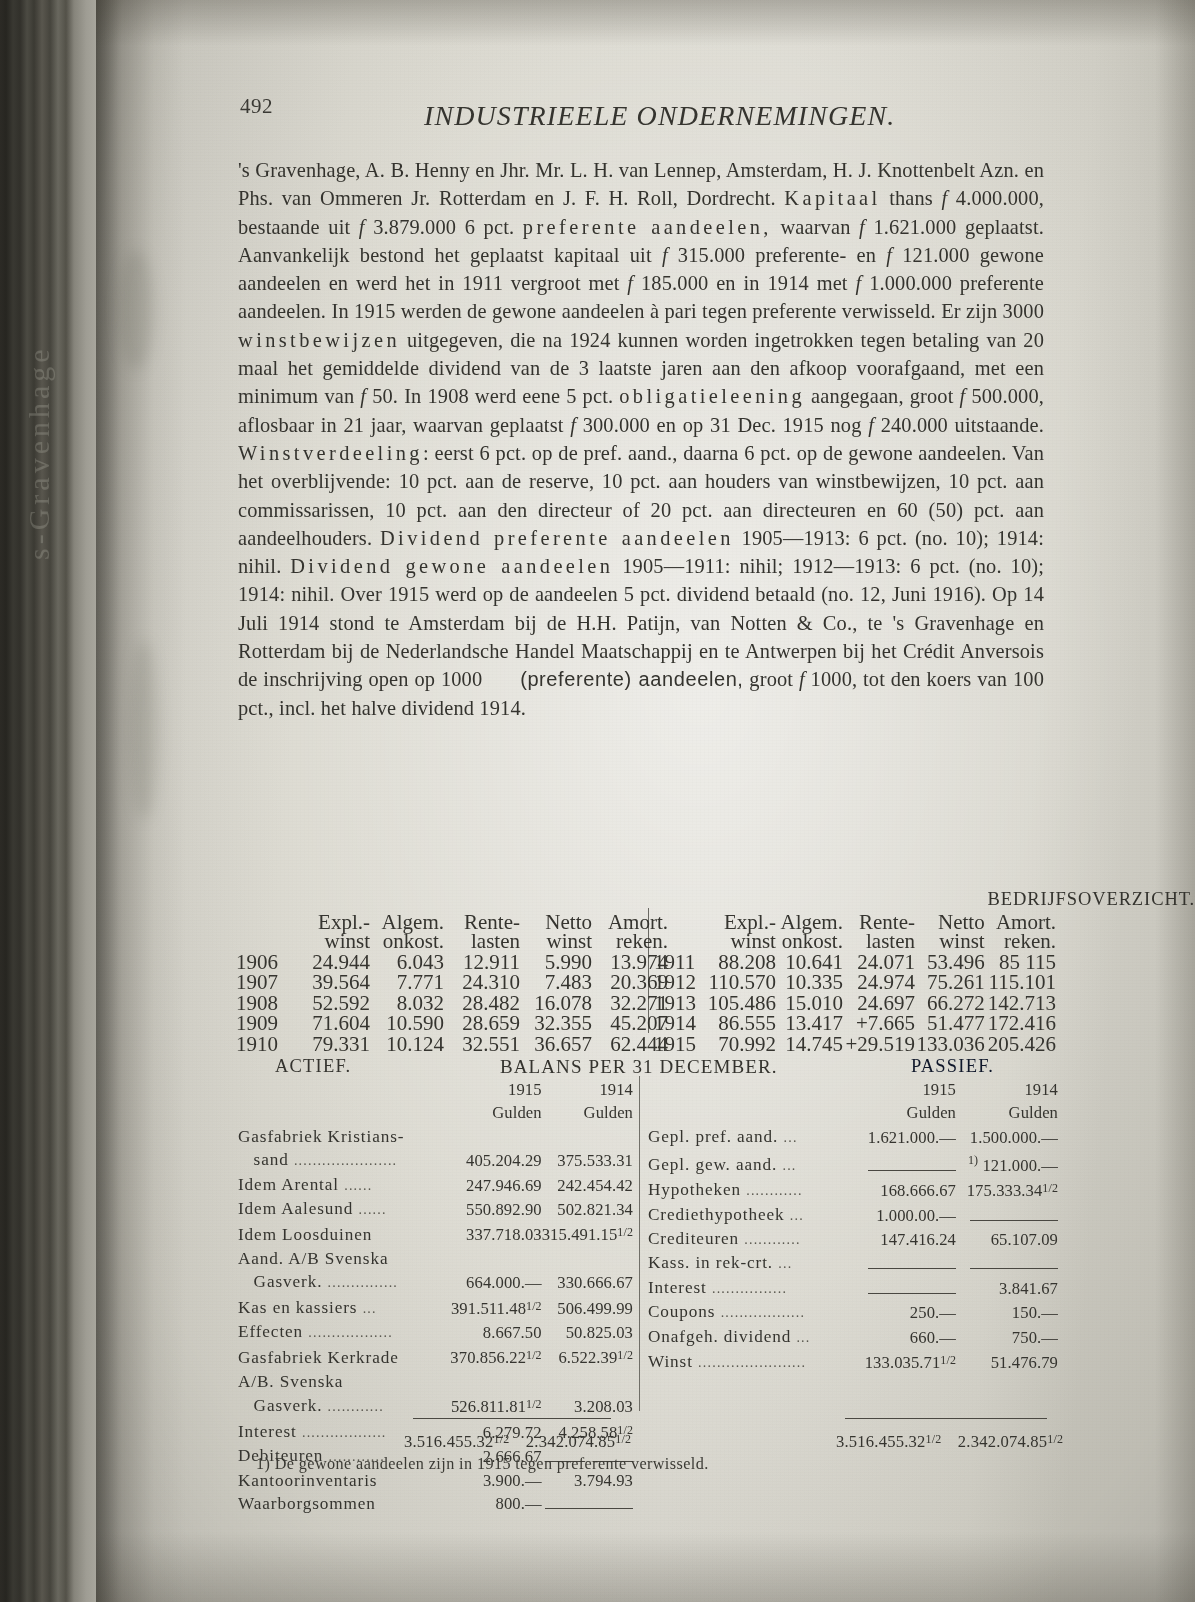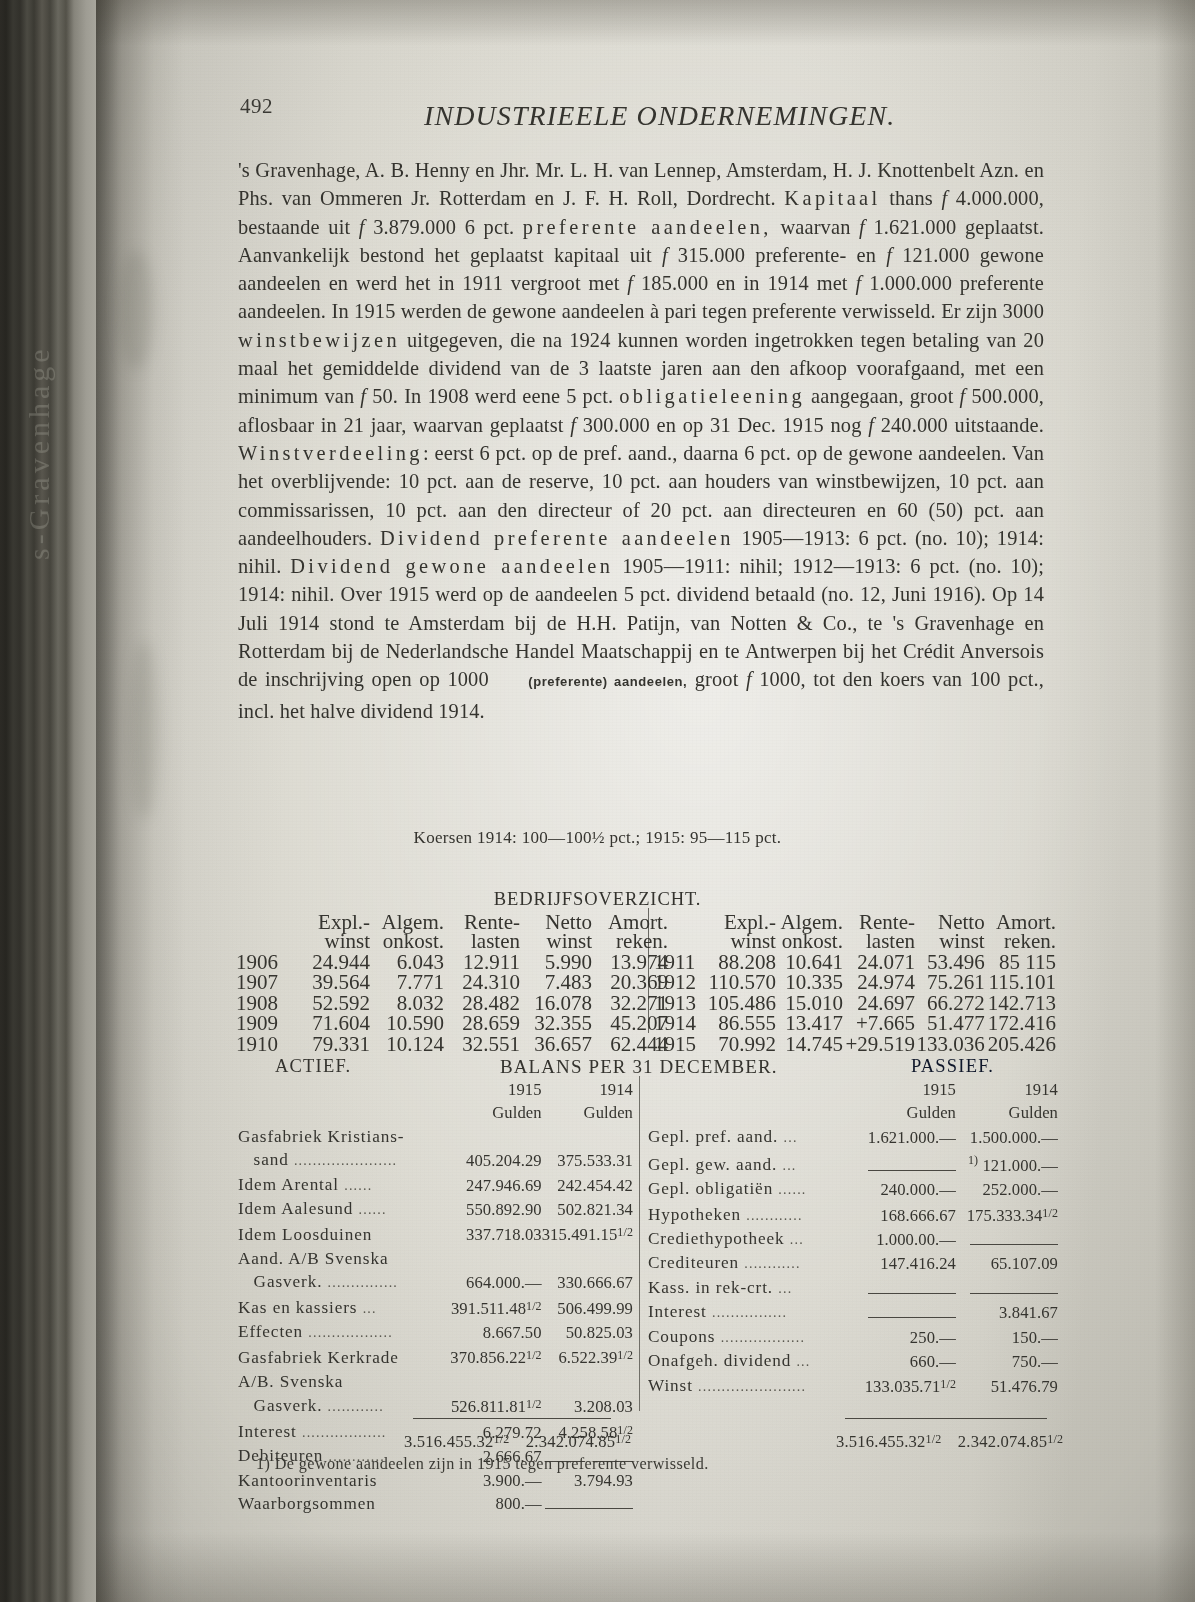--- a/index.html
+++ b/index.html
@@ -121,37 +121,37 @@
     left: 238px; top: 156px;
     width: 806px;
     font-size: 20.4px;
     line-height: 28.3px;
     text-align: justify;
     color: #34332e;
     letter-spacing: .15px;
   }
   .body p { margin: 0; text-indent: 0; }
   .sp { letter-spacing: 3.4px; }
-  .bold { font-family: "Liberation Sans", sans-serif; font-weight: bold; font-size: 13px; letter-spacing: .6px; margin-left: 32px; }
+  .bold { font-family: "Liberation Sans", sans-serif; font-weight: normal; font-size: 20px; letter-spacing: .6px; margin-left: 32px; }
   .fl { font-style: italic; font-family: "Liberation Serif", serif; }
 
   .koersen {
     position: absolute;
     left: 0; top: 828px; width: 1195px;
     text-align: center;
     font-size: 17px;
     letter-spacing: .3px;
     color: #35342f;
   }
 
   
   .bo-title {
     position: absolute;
     left: 0; top: 889px; width: 1195px;
-    text-align: center;
+    text-align: right;
     font-size: 18.5px;
     letter-spacing: .9px;
     color: #34332e;
   }
   .bo-wrap {
     position: absolute;
     left: 236px; top: 913px;
     width: 820px;
     font-size: 16.4px;
     color: #35342f;
@@ -291,21 +291,20 @@
 
   <div class="content">
 
     <div class="pageno">492</div>
     <div class="runhead">INDUSTRIEELE ONDERNEMINGEN.</div>
 
     <div class="body">
       <p>'s Gravenhage, A. B. Henny en Jhr. Mr. L. H. van Lennep, Amsterdam, H. J. Knottenbelt Azn. en Phs. van Ommeren Jr. Rotterdam en J. F. H. Roll, Dordrecht. <span class="sp">Kapitaal</span> thans <span class="fl">f</span> 4.000.000, bestaande uit <span class="fl">f</span> 3.879.000 6 pct. <span class="sp">preferente aandeelen,</span> waarvan <span class="fl">f</span> 1.621.000 geplaatst. Aanvankelijk bestond het geplaatst kapitaal uit <span class="fl">f</span> 315.000 preferente- en <span class="fl">f</span> 121.000 gewone aandeelen en werd het in 1911 vergroot met <span class="fl">f</span> 185.000 en in 1914 met <span class="fl">f</span> 1.000.000 preferente aandeelen. In 1915 werden de gewone aandeelen à pari tegen preferente verwisseld. Er zijn 3000 <span class="sp">winstbewijzen</span> uitgegeven, die na 1924 kunnen worden ingetrokken tegen betaling van 20 maal het gemiddelde dividend van de 3 laatste jaren aan den afkoop voorafgaand, met een minimum van <span class="fl">f</span> 50. In 1908 werd eene 5 pct. <span class="sp">obligatieleening</span> aangegaan, groot <span class="fl">f</span> 500.000, aflosbaar in 21 jaar, waarvan geplaatst <span class="fl">f</span> 300.000 en op 31 Dec. 1915 nog <span class="fl">f</span> 240.000 uitstaande. <span class="sp">Winstverdeeling</span>: eerst 6 pct. op de pref. aand., daarna 6 pct. op de gewone aandeelen. Van het overblijvende: 10 pct. aan de reserve, 10 pct. aan houders van winstbewijzen, 10 pct. aan commissarissen, 10 pct. aan den directeur of 20 pct. aan directeuren en 60 (50) pct. aan aandeelhouders. <span class="sp">Dividend preferente aandeelen</span> 1905—1913: 6 pct. (no. 10); 1914: nihil. <span class="sp">Dividend gewone aandeelen</span> 1905—1911: nihil; 1912—1913: 6 pct. (no. 10); 1914: nihil. Over 1915 werd op de aandeelen 5 pct. dividend betaald (no. 12, Juni 1916). Op 14 Juli 1914 stond te Amsterdam bij de H.H. Patijn, van Notten &amp; Co., te 's Gravenhage en Rotterdam bij de Nederlandsche Handel Maatschappij en te Antwerpen bij het Crédit Anversois de inschrijving open op 1000 <span class="bold">(preferente) aandeelen,</span> groot <span class="fl">f</span> 1000, tot den koers van 100 pct., incl. het halve dividend 1914.</p>
     </div>
 
-    <div class="koersen">Koersen 1914: 100—100½ pct.; 1915: 95—115 pct.</div>
 
     <div class="bo-title">BEDRIJFSOVERZICHT.</div>
 
     <div class="bo-divider"></div>
 
     <div class="bo-wrap">
       <div class="bo-half bo-left">
         <table class="bo">
           <thead>
             <tr>
@@ -560,25 +559,20 @@
               <td class="lbl">Gepl. pref. aand. <span class="leader">...</span></td>
               <td class="v1">1.621.000.—</td>
               <td class="v2">1.500.000.—</td>
             </tr>
             <tr>
               <td class="lbl">Gepl. gew. aand. <span class="leader">...</span></td>
               <td class="v1"><span class="dash"></span></td>
               <td class="v2"><span class="fn-mark">1)</span> 121.000.—</td>
             </tr>
             <tr>
-              <td class="lbl">Gepl. obligatiën <span class="leader">......</span></td>
-              <td class="v1">240.000.—</td>
-              <td class="v2">252.000.—</td>
-            </tr>
-            <tr>
               <td class="lbl">Hypotheken <span class="leader">............</span></td>
               <td class="v1">168.666.67</td>
               <td class="v2">175.333.34<span class="frac">1/2</span></td>
             </tr>
             <tr>
               <td class="lbl">Crediethypotheek <span class="leader">...</span></td>
               <td class="v1">1.000.00.—</td>
               <td class="v2"><span class="dash"></span></td>
             </tr>
             <tr>

